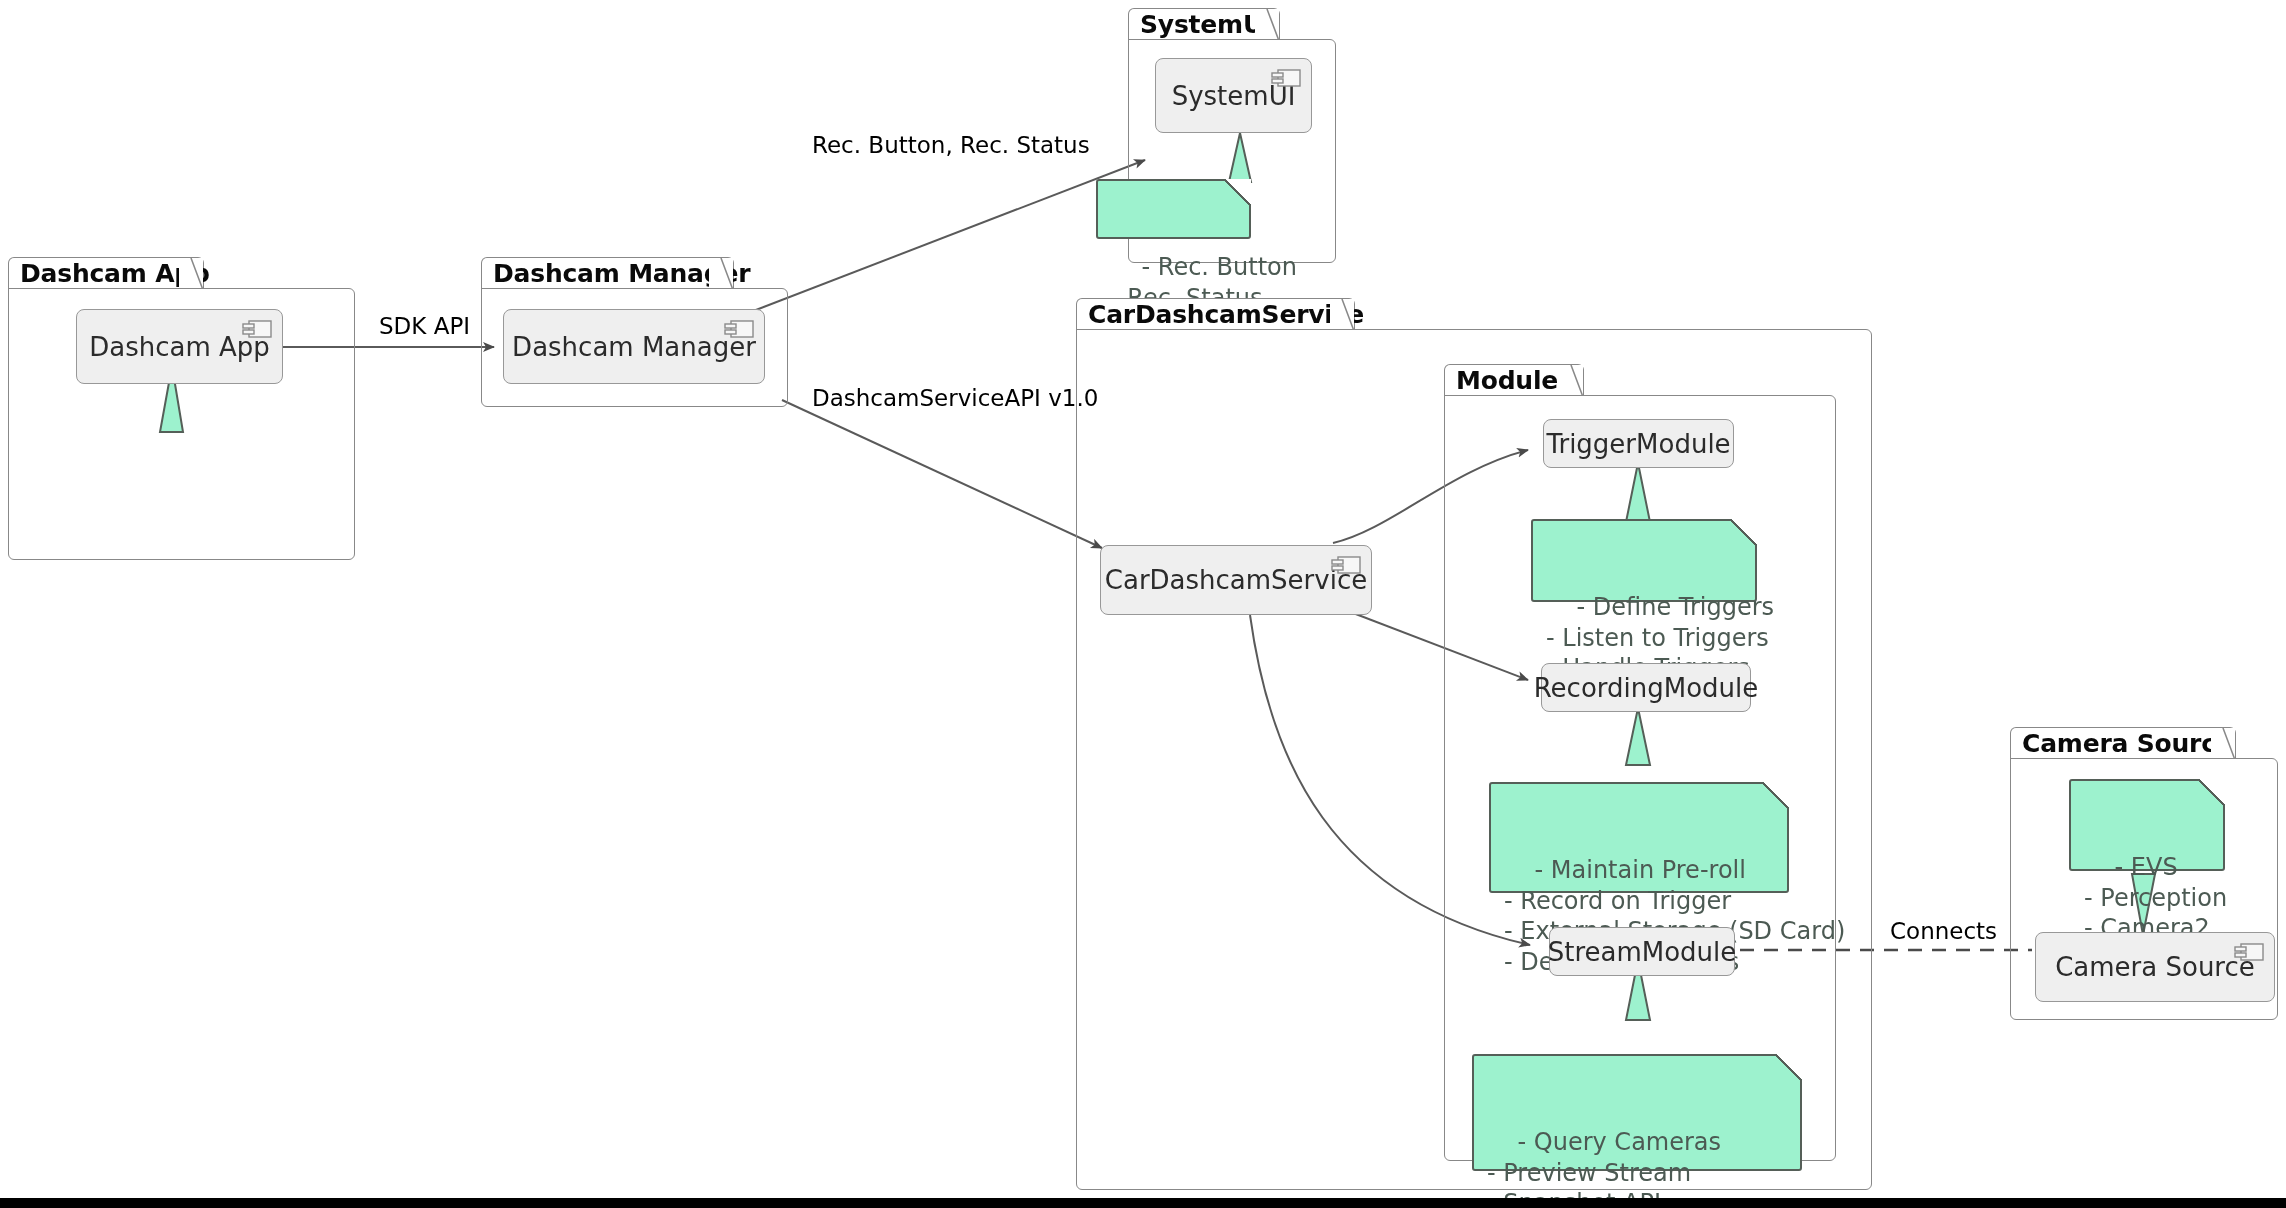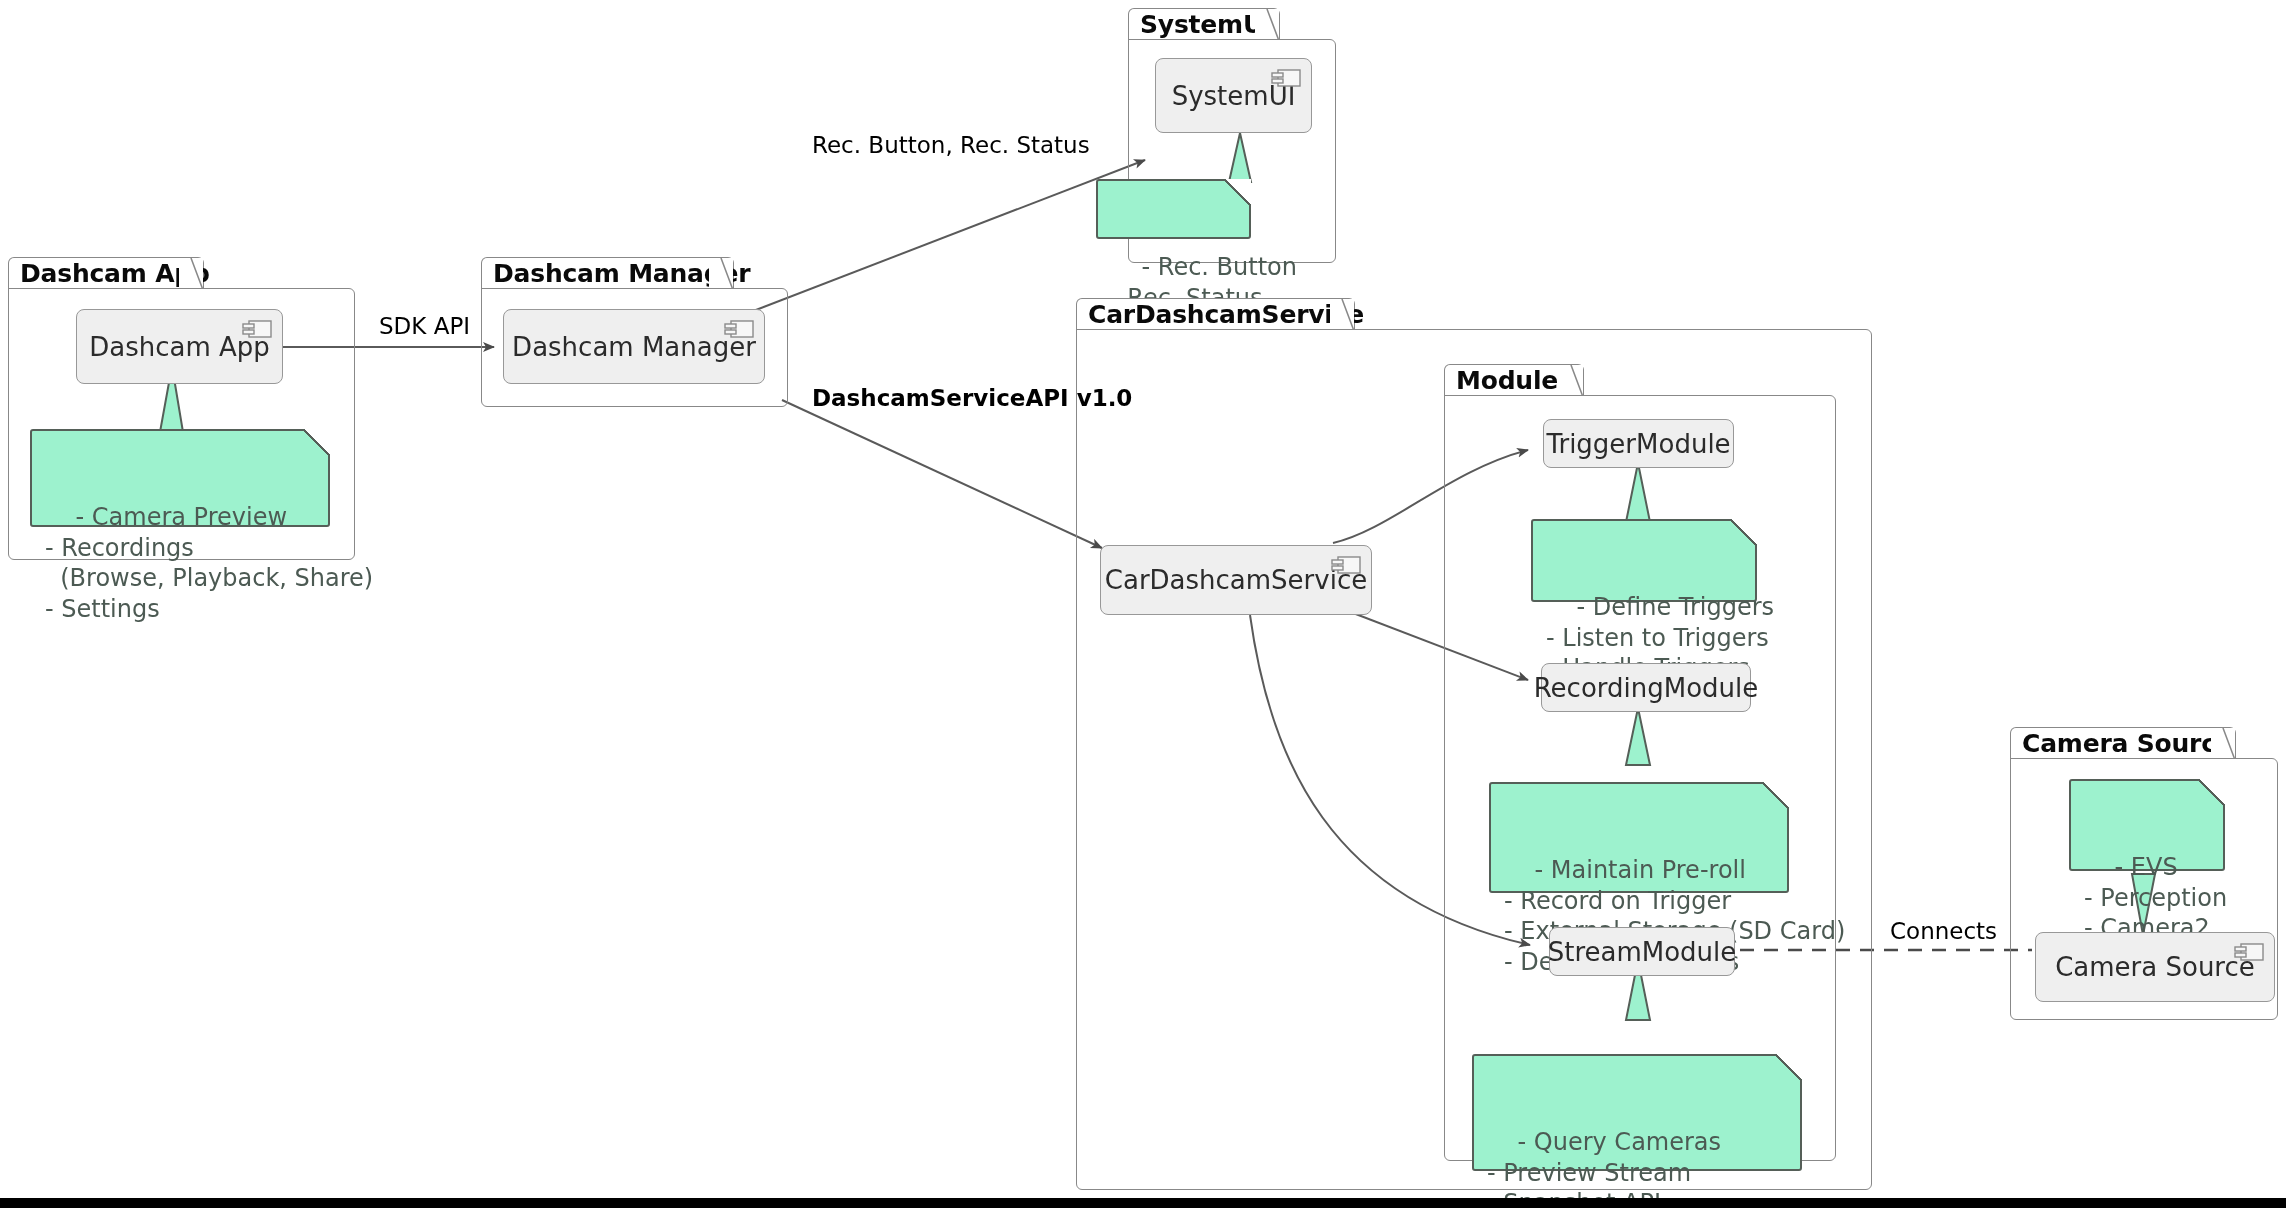--- a/index.html
+++ b/index.html
@@ -192,27 +192,20 @@
   <div class="pkg" style="left:8px; top:288px; width:347px; height:272px; border-radius:0 6px 6px 6px;">
   </div>
   <div class="comp" style="left:76px; top:309px; width:207px; height:75px;">
     <span>Dashcam App</span>
     <svg class="comp-icon" viewBox="0 0 30 20">
       <rect x="7" y="2" width="22" height="16" fill="#f7f7f7" stroke="#8a8a8a" stroke-width="1.4"></rect>
       <rect x="1" y="5" width="11" height="4" fill="#f7f7f7" stroke="#8a8a8a" stroke-width="1.4"></rect>
       <rect x="1" y="11" width="11" height="4" fill="#f7f7f7" stroke="#8a8a8a" stroke-width="1.4"></rect>
     </svg>
   </div>
-  <div class="note" style="left:30px; top:429px; width:300px; height:98px;">
-    <div class="note-fold"></div>
-    <span>- Camera Preview
-- Recordings
-  (Browse, Playback, Share)
-- Settings</span>
-  </div>
 
   <div class="pkg-tab" style="left:481px; top:257px; width:253px; height:32px;">
     <span>Dashcam Manager</span>
     <svg class="pkg-tab-corner" viewBox="0 0 24 32">
       <path d="M0,0 L12,0 L24,32 L0,32 z" fill="#ffffff"></path>
       <path d="M12,0 L24,32" stroke="#888888" stroke-width="1.6" fill="none"></path>
     </svg>
   </div>
   <div class="pkg" style="left:481px; top:288px; width:307px; height:119px; border-radius:0 6px 6px 6px;">
   </div>
@@ -327,17 +320,17 @@
     <span>Camera Source</span>
     <svg class="comp-icon" viewBox="0 0 30 20">
       <rect x="7" y="2" width="22" height="16" fill="#f7f7f7" stroke="#8a8a8a" stroke-width="1.4"></rect>
       <rect x="1" y="5" width="11" height="4" fill="#f7f7f7" stroke="#8a8a8a" stroke-width="1.4"></rect>
       <rect x="1" y="11" width="11" height="4" fill="#f7f7f7" stroke="#8a8a8a" stroke-width="1.4"></rect>
     </svg>
   </div>
 
   <div class="edge-label" style="left:379px; top:313px;">SDK API</div>
   <div class="edge-label" style="left:812px; top:132px;">Rec. Button, Rec. Status</div>
-  <div class="edge-label" style="left:812px; top:385px;font-weight:bold;">DashcamServiceAPI v1.0</div>
+  <div class="edge-label" style="left:812px; top:385px;">DashcamServiceAPI v1.0</div>
   <div class="edge-label" style="left:1890px; top:918px;">Connects</div>
 
   <div class="bottom-bar"></div>
 </div>
 
 </body></html>

